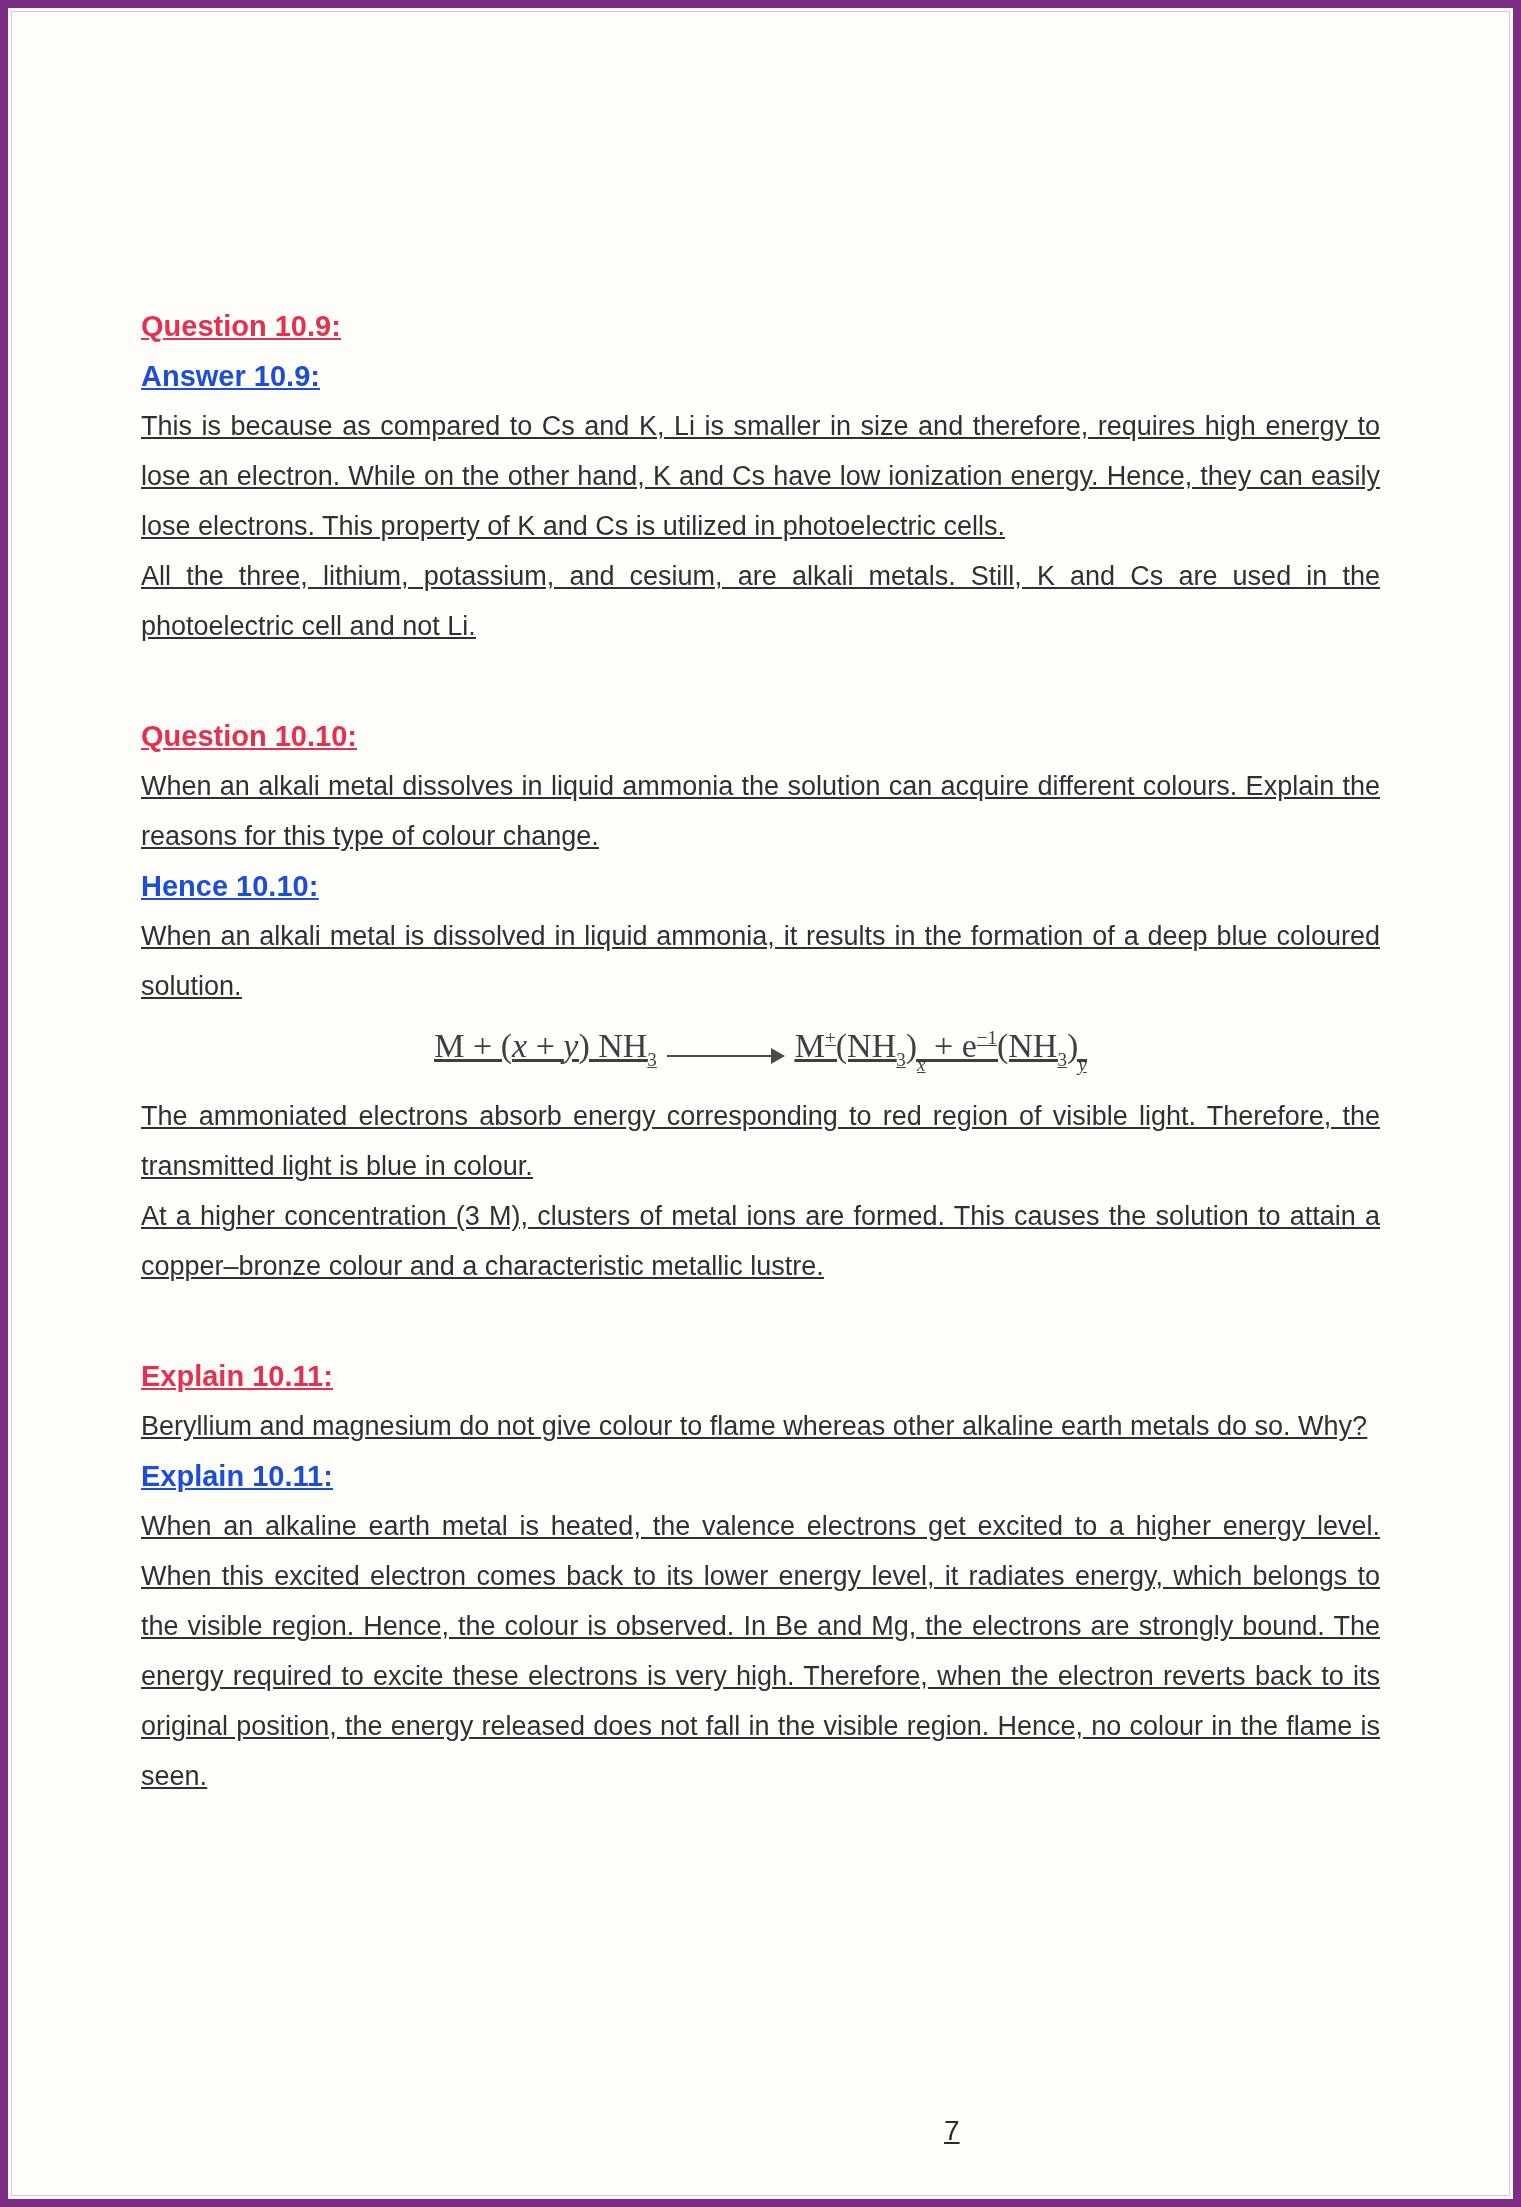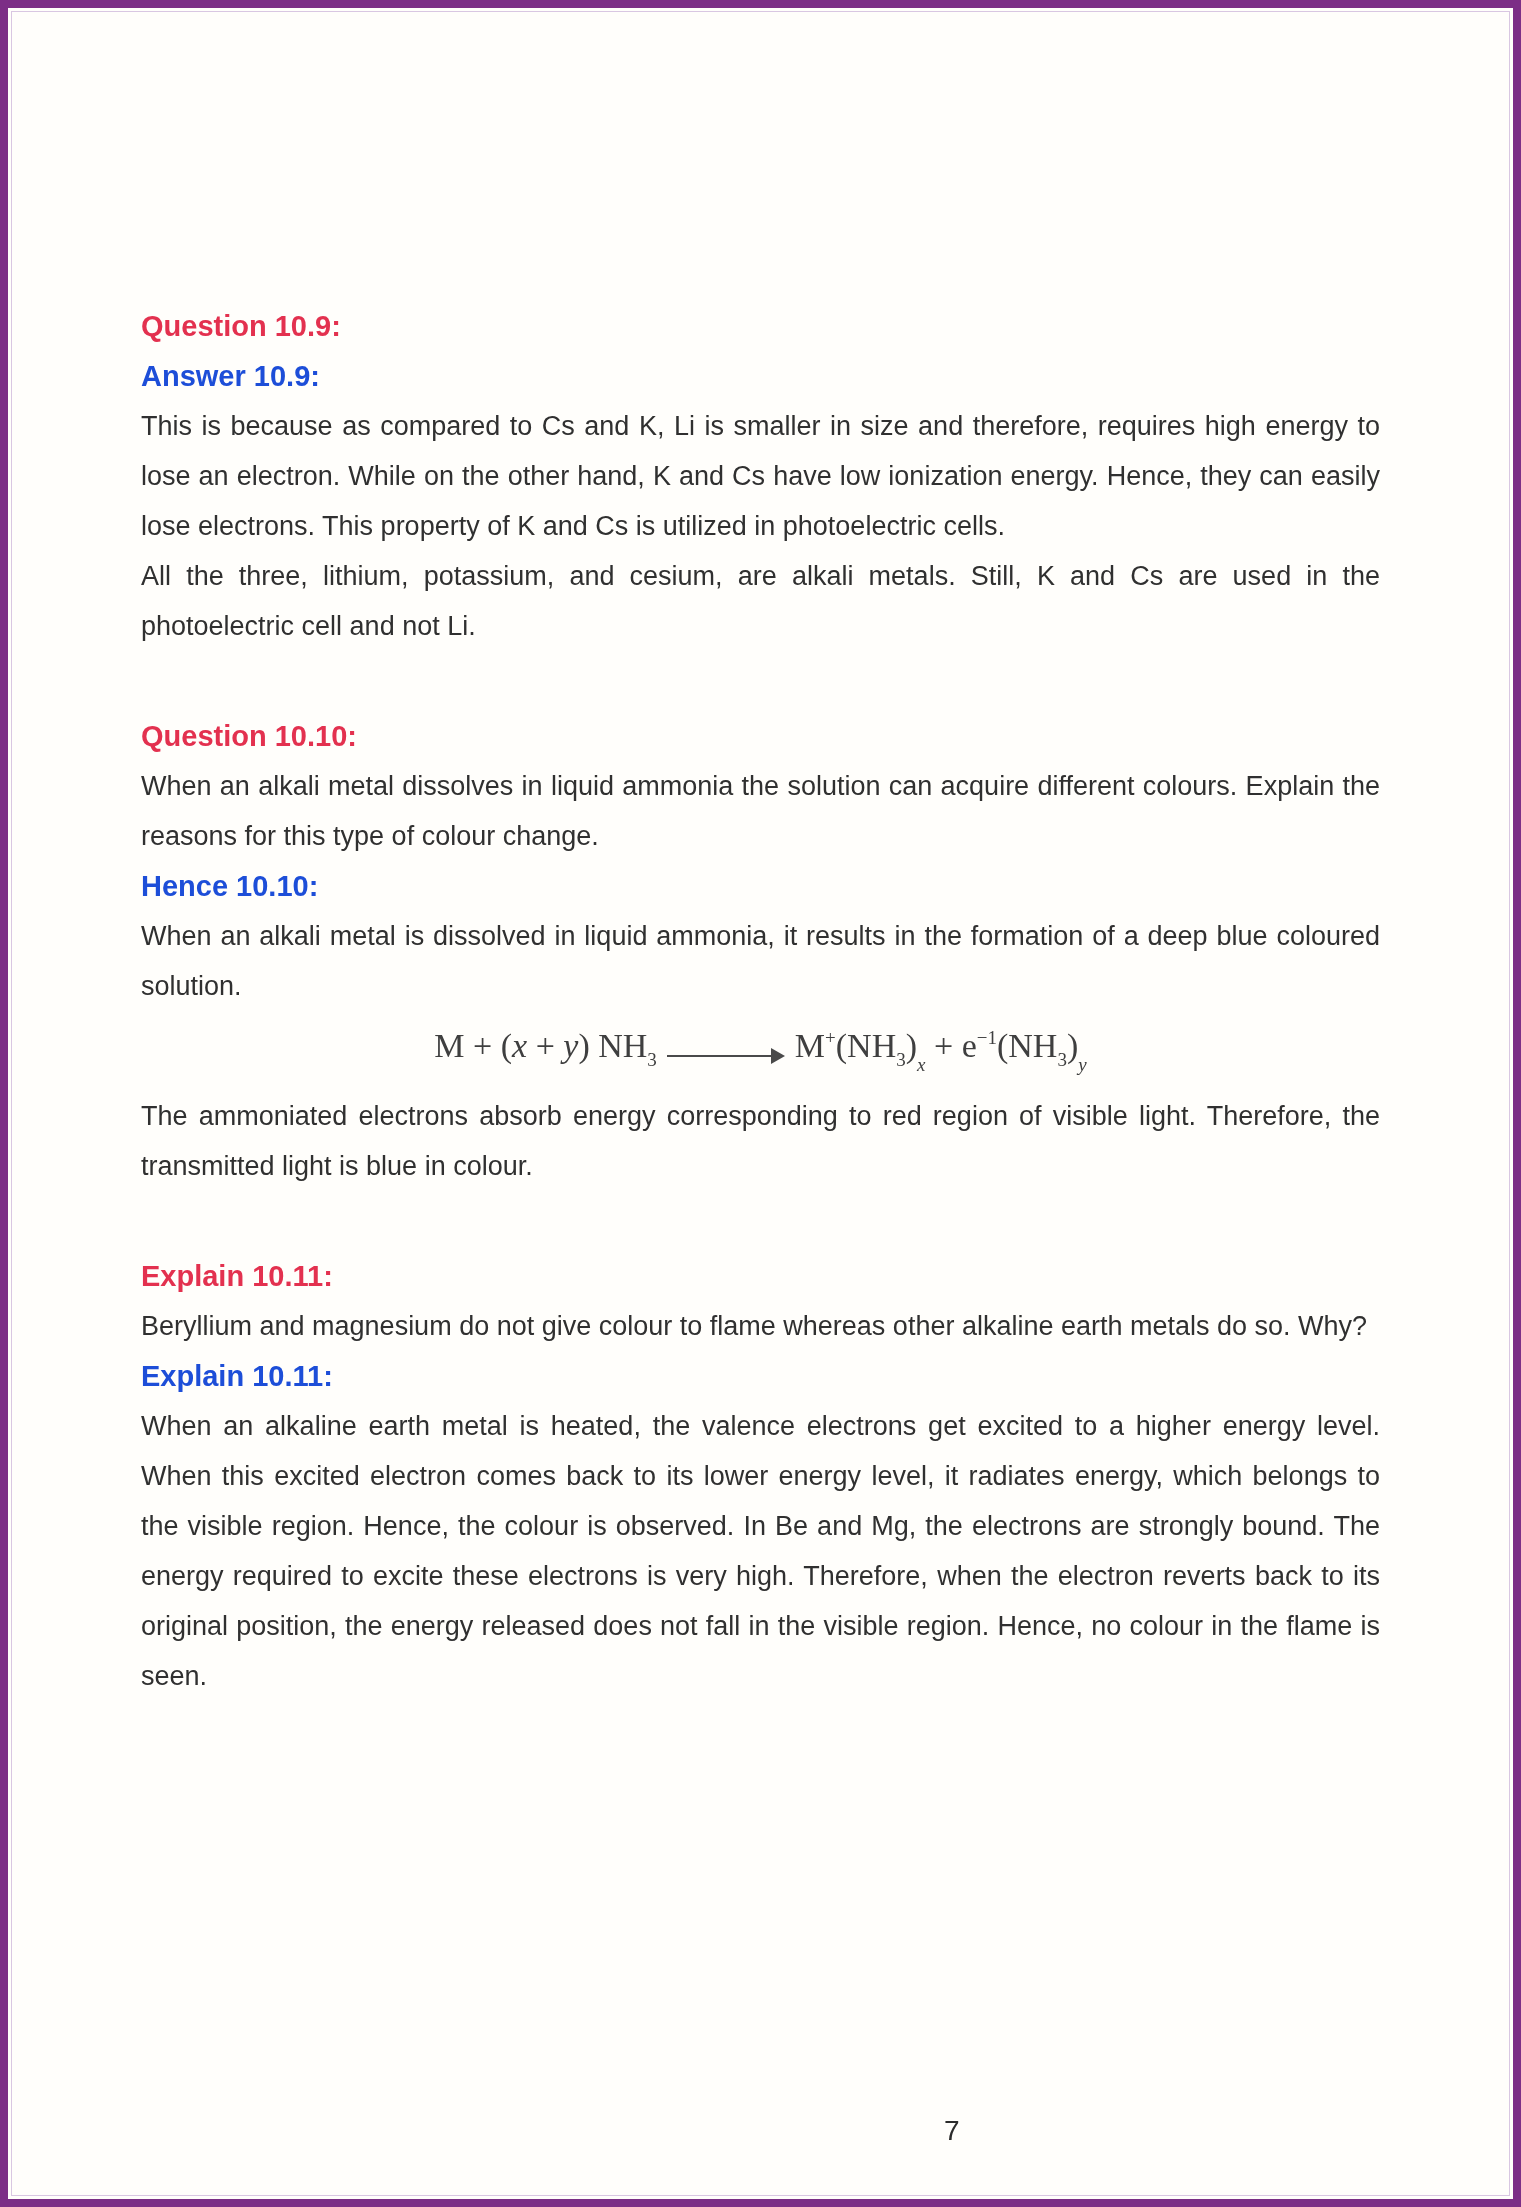--- a/index.html
+++ b/index.html
@@ -1,15 +1,15 @@
 <!DOCTYPE html>
 <html><head>
 <meta charset="utf-8">
 <style>
-  * { margin: 0; padding: 0; box-sizing: border-box; }
+  * { margin: 0; padding: 0; box-sizing: border-box; text-decoration: underline; }
   html, body { background: #ffffff; }
   body {
     width: 1521px; height: 2207px;
     font-family: "Liberation Sans", "DejaVu Sans", sans-serif;
     position: relative;
   }
   .page {
     position: absolute; inset: 0;
     width: 1521px; height: 2207px;
     background: #fffefb;
@@ -102,20 +102,21 @@
       <div class="para">When an alkali metal dissolves in liquid ammonia the solution can acquire different colours. Explain the reasons for this type of colour change.</div>
       <div class="a-label">Hence 10.10:</div>
       <div class="para">When an alkali metal is dissolved in liquid ammonia, it results in the formation of a deep blue coloured solution.</div>
       <div class="equation-row">
         <span><span class="eq-n">M + </span><span class="eq-n">(</span><span class="eq-i">x</span><span class="eq-n"> + </span><span class="eq-i">y</span><span class="eq-n">)</span><span class="eq-n"> NH</span><span class="eq-sub">3</span><span class="eq-arrow">
               <span class="shaft"></span>
               <span class="head"></span>
             </span><span class="eq-n">M</span><span class="eq-sup">+</span><span class="eq-n">(NH</span><span class="eq-sub">3</span><span class="eq-n">)</span><span class="eq-subi">x</span><span class="eq-n"> + e</span><span class="eq-sup">−1</span><span class="eq-n">(NH</span><span class="eq-sub">3</span><span class="eq-n">)</span><span class="eq-subi">y</span></span>
       </div>
       <div class="para">The ammoniated electrons absorb energy corresponding to red region of visible light. Therefore, the transmitted light is blue in colour.</div>
+      <div class="para">At a higher concentration (3 M), clusters of metal ions are formed. This causes the solution to attain a copper–bronze colour and a characteristic metallic lustre.</div>
     </div>
 
     <div class="section section-3">
       <div class="q-label">Explain 10.11:</div>
       <div class="para">Beryllium and magnesium do not give colour to flame whereas other alkaline earth metals do so. Why?</div>
       <div class="a-label">Explain 10.11:</div>
       <div class="para">When an alkaline earth metal is heated, the valence electrons get excited to a higher energy level. When this excited electron comes back to its lower energy level, it radiates energy, which belongs to the visible region. Hence, the colour is observed. In Be and Mg, the electrons are strongly bound. The energy required to excite these electrons is very high. Therefore, when the electron reverts back to its original position, the energy released does not fall in the visible region. Hence, no colour in the flame is seen.</div>
     </div>
 
   </div>

